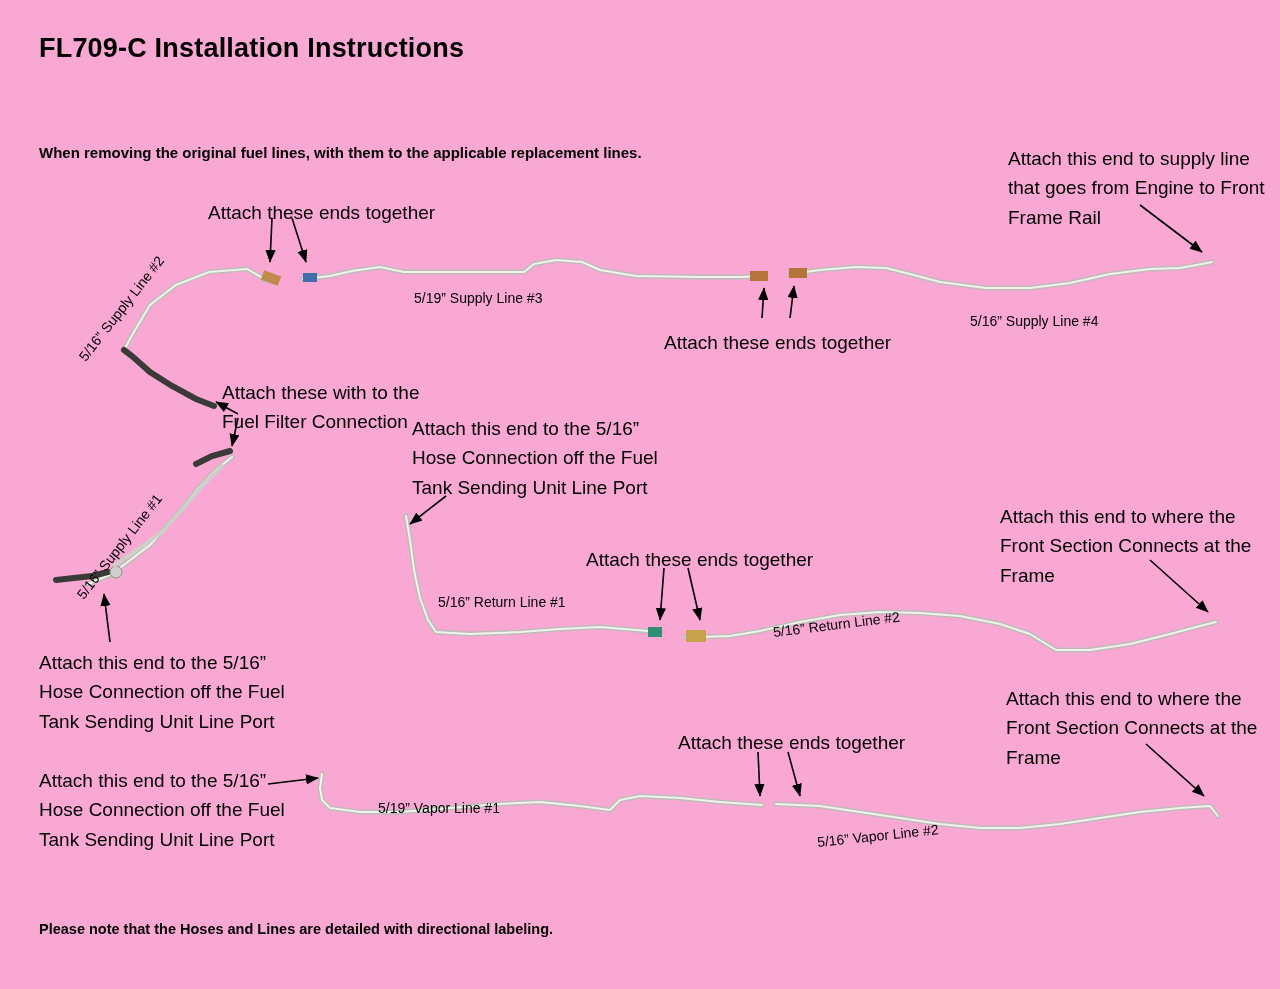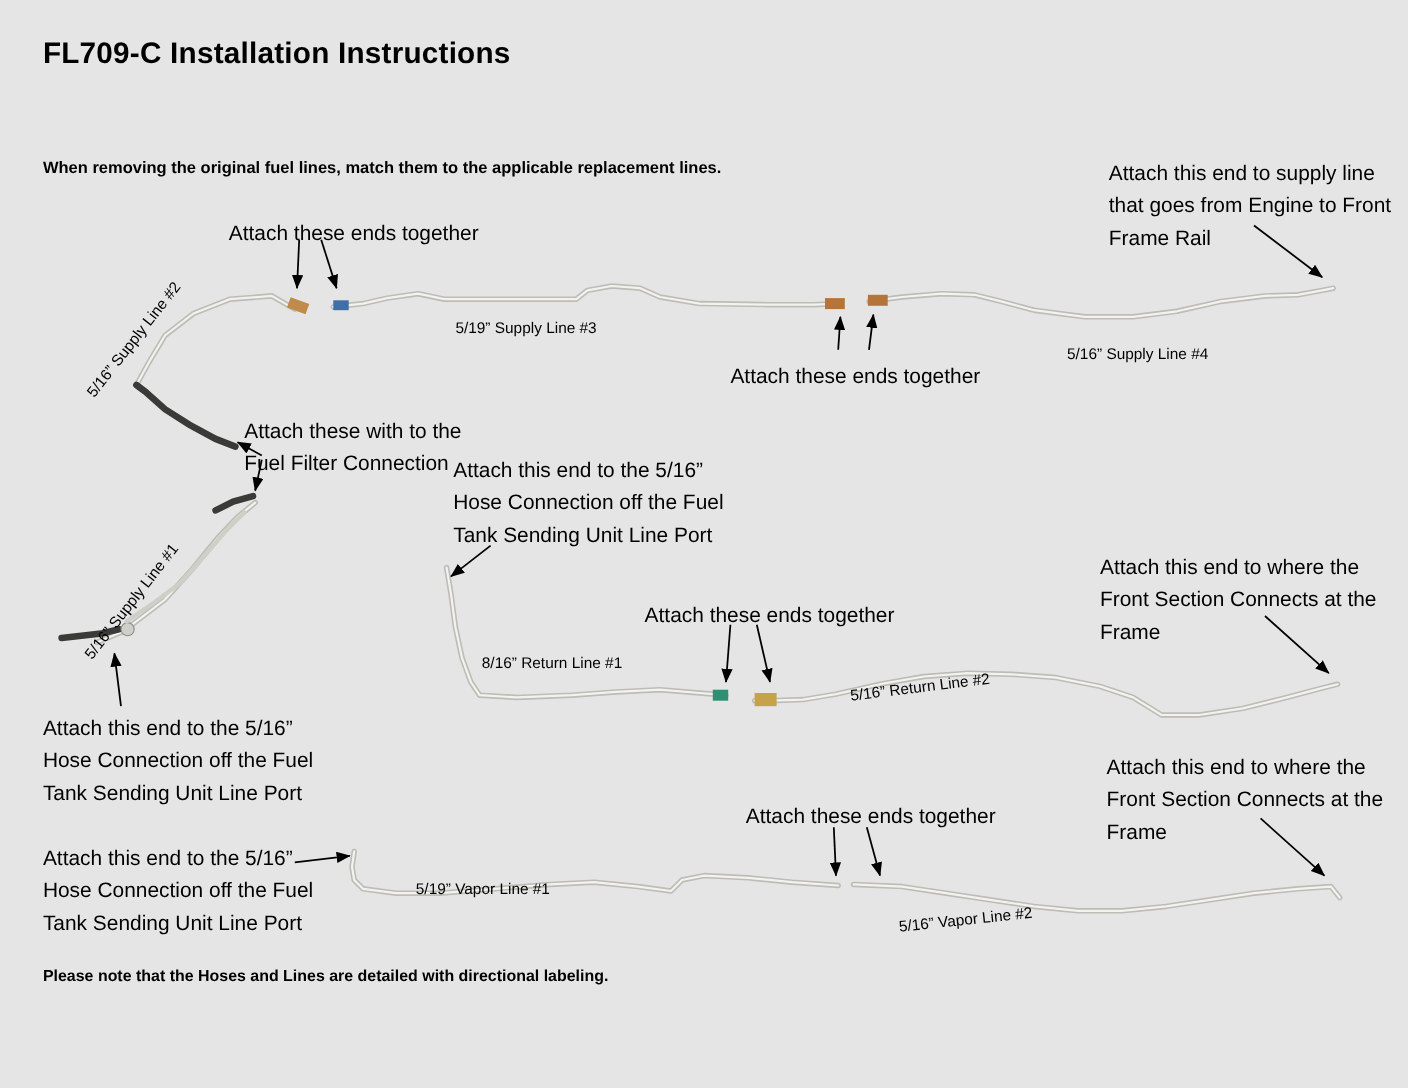--- a/index.html
+++ b/index.html
@@ -9,21 +9,21 @@
   }
   body {
     font-family: "Liberation Sans", sans-serif;
     color: #000000;
   }
   #page {
     position: relative;
     width: 1280px;
     height: 989px;
     overflow: hidden;
-    background: #e5e5e5;
+    background: #f9a8d4;
   }
   .title {
     position: absolute;
     left: 39px;
     top: 33px;
     font-size: 27px;
     font-weight: bold;
     letter-spacing: 0.2px;
     white-space: nowrap;
   }
@@ -39,21 +39,21 @@
     position: absolute;
     left: 39px;
     top: 144px;
     font-size: 15px;
     font-weight: bold;
     white-space: nowrap;
   }
   .note-line-1 {
     position: absolute;
     left: 39px;
-    top: 880px;
+    top: 921px;
     font-size: 14.5px;
     font-weight: bold;
     white-space: nowrap;
   }
   .note-line-2 {
     position: absolute;
     left: 39px;
     top: 903px;
     font-size: 14.5px;
     font-weight: bold;
@@ -83,21 +83,21 @@
     height: 989px;
     pointer-events: none;
   }
 </style>
 </head>
 <body>
 
 <div id="page">
 
   <div class="title">FL709-C Installation Instructions</div>
-  <div class="instruction">When removing the original fuel lines, match them to the applicable replacement lines.</div>
+  <div class="instruction">When removing the original fuel lines, with them to the applicable replacement lines.</div>
 
   <svg class="overlay" viewBox="0 0 1280 989">
     <defs>
       <marker id="arrow" markerWidth="9" markerHeight="9" refX="7.5" refY="3.2" orient="auto">
         <path d="M0,0 L8,3.2 L0,6.4 z" fill="#000000"></path>
       </marker>
       <linearGradient id="steel" x1="0" y1="0" x2="0" y2="1">
         <stop offset="0%" stop-color="#c9c9c4"></stop>
         <stop offset="45%" stop-color="#efeeea"></stop>
         <stop offset="100%" stop-color="#a9a9a3"></stop>
@@ -188,21 +188,21 @@
   </svg>
 
   <div class="line-label rot-label" style="left:88px; top:348px; transform: rotate(-52deg);">5/16” Supply Line #2</div>
 
   <div class="line-label rot-label" style="left:86px; top:586px; transform: rotate(-52deg);">5/16” Supply Line #1</div>
 
   <div class="line-label" style="left:414px; top:290px;">5/19” Supply Line #3</div>
 
   <div class="line-label" style="left:970px; top:313px;text-align:center;">5/16” Supply Line #4</div>
 
-  <div class="line-label" style="left:438px; top:594px;">8/16” Return Line #1</div>
+  <div class="line-label" style="left:438px; top:594px;">5/16” Return Line #1</div>
 
   <div class="line-label rot-label" style="left:774px; top:624px; transform: rotate(-7deg);">5/16” Return Line #2</div>
 
   <div class="line-label" style="left:378px; top:800px;">5/19” Vapor Line #1</div>
 
   <div class="line-label rot-label" style="left:818px; top:834px; transform: rotate(-6deg);">5/16” Vapor Line #2</div>
 
   <div class="callout" style="left:208px; top:198px;">Attach these ends together</div>
 
   <div class="callout" style="left:1008px; top:144px;">Attach this end to supply line

